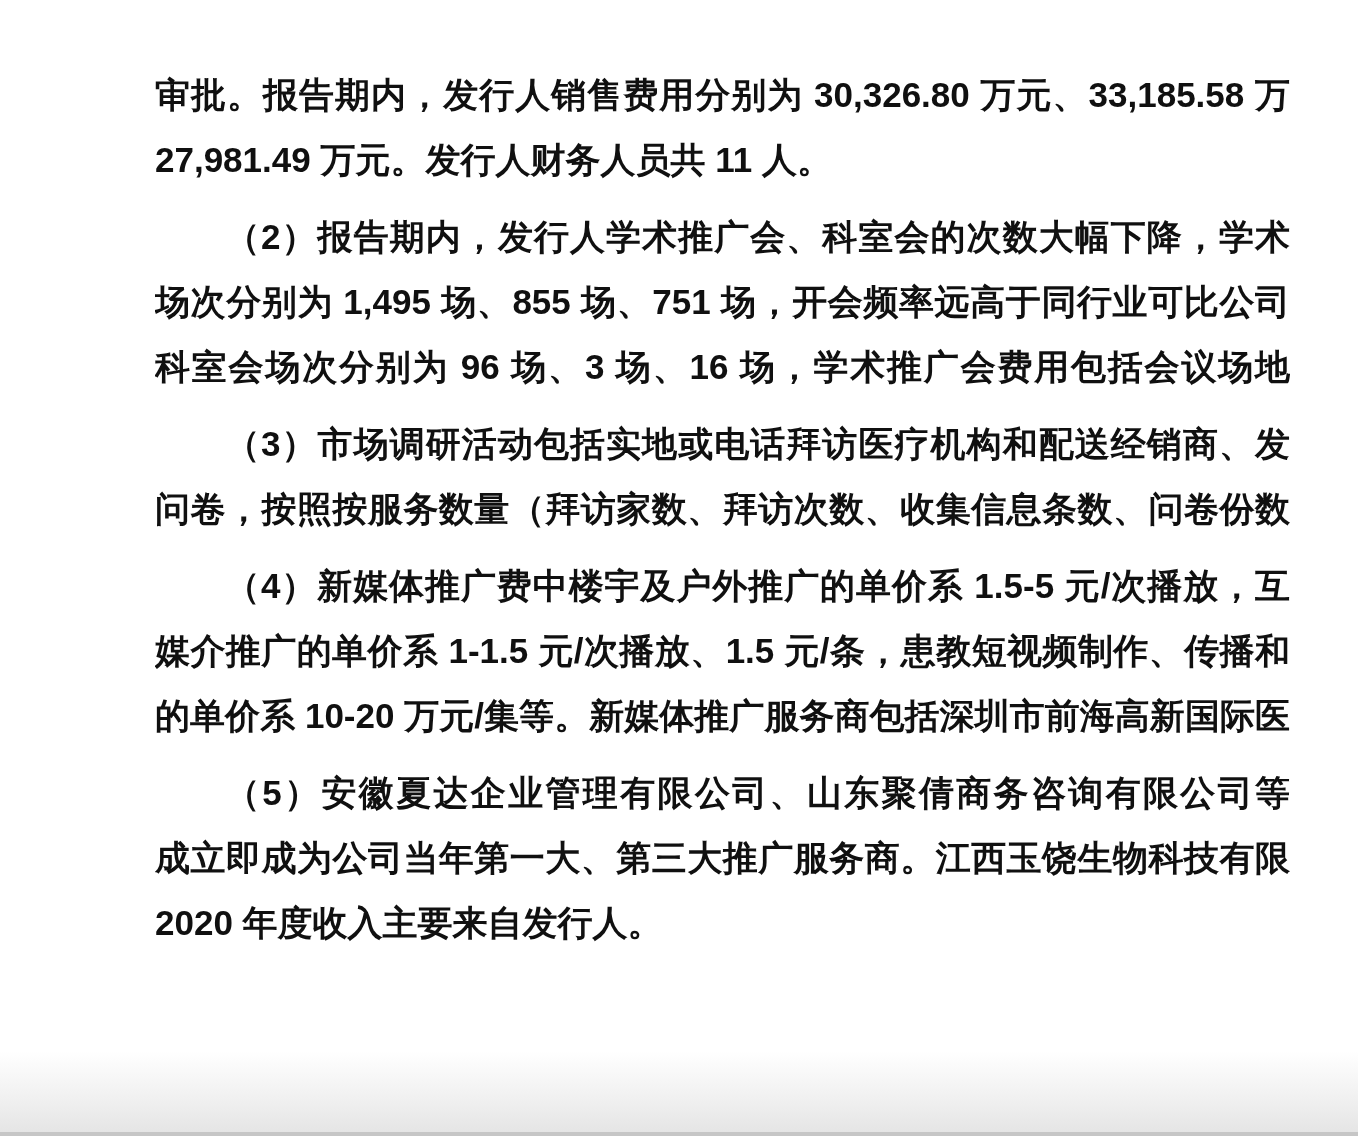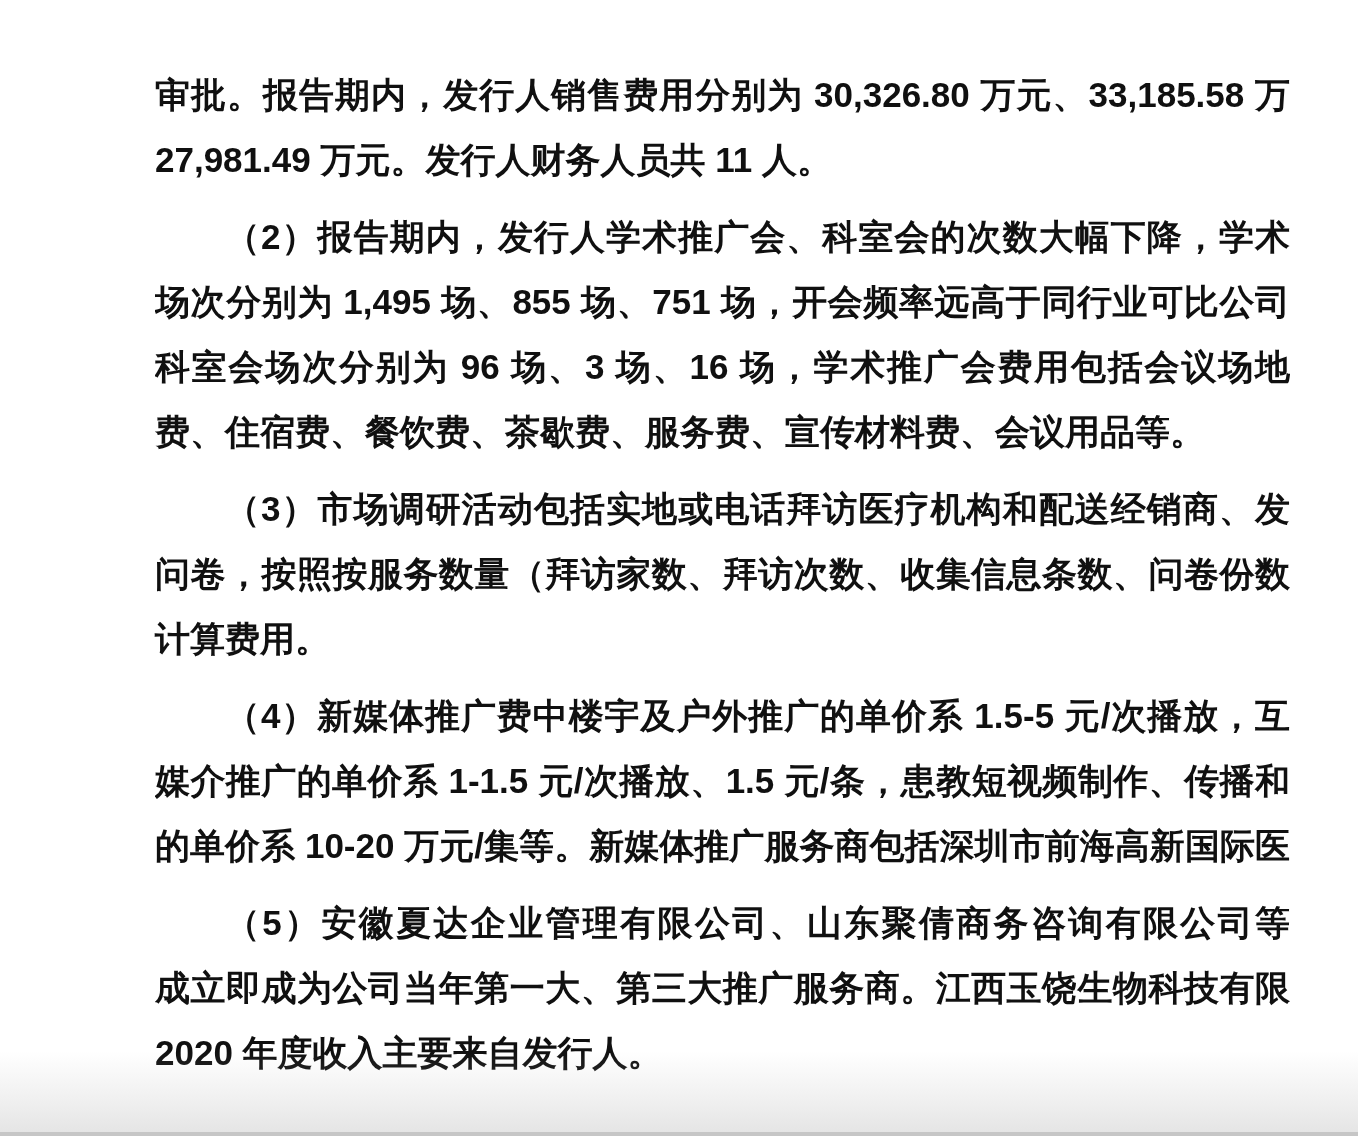--- a/index.html
+++ b/index.html
@@ -72,27 +72,25 @@
 
     <div class="para">
       <div class="line justify">审批。报告期内，发行人销售费用分别为 30,326.80 万元、33,185.58 万元和</div>
       <div class="line last">27,981.49 万元。发行人财务人员共 11 人。</div>
     </div>
 
     <div class="para">
       <div class="line justify indent">（2）报告期内，发行人学术推广会、科室会的次数大幅下降，学术推广会</div>
       <div class="line justify">场次分别为 1,495 场、855 场、751 场，开会频率远高于同行业可比公司均值，</div>
       <div class="line justify">科室会场次分别为 96 场、3 场、16 场，学术推广会费用包括会议场地费、交通</div>
-      <div class="line last">费、住宿费、餐饮费、茶歇费、服务费、宣传材料费、会议用品等。</div>
     </div>
 
     <div class="para">
       <div class="line justify indent">（3）市场调研活动包括实地或电话拜访医疗机构和配送经销商、发放调查</div>
       <div class="line justify">问卷，按照按服务数量（拜访家数、拜访次数、收集信息条数、问卷份数等）</div>
-      <div class="line last">计算费用。</div>
     </div>
 
     <div class="para">
       <div class="line justify indent">（4）新媒体推广费中楼宇及户外推广的单价系 1.5-5 元/次播放，互联网</div>
       <div class="line justify">媒介推广的单价系 1-1.5 元/次播放、1.5 元/条，患教短视频制作、传播和推广</div>
       <div class="line justify">的单价系 10-20 万元/集等。新媒体推广服务商包括深圳市前海高新国际医疗管</div>
     </div>
 
     <div class="para">
       <div class="line justify indent">（5）安徽夏达企业管理有限公司、山东聚倩商务咨询有限公司等 2020 年</div>

